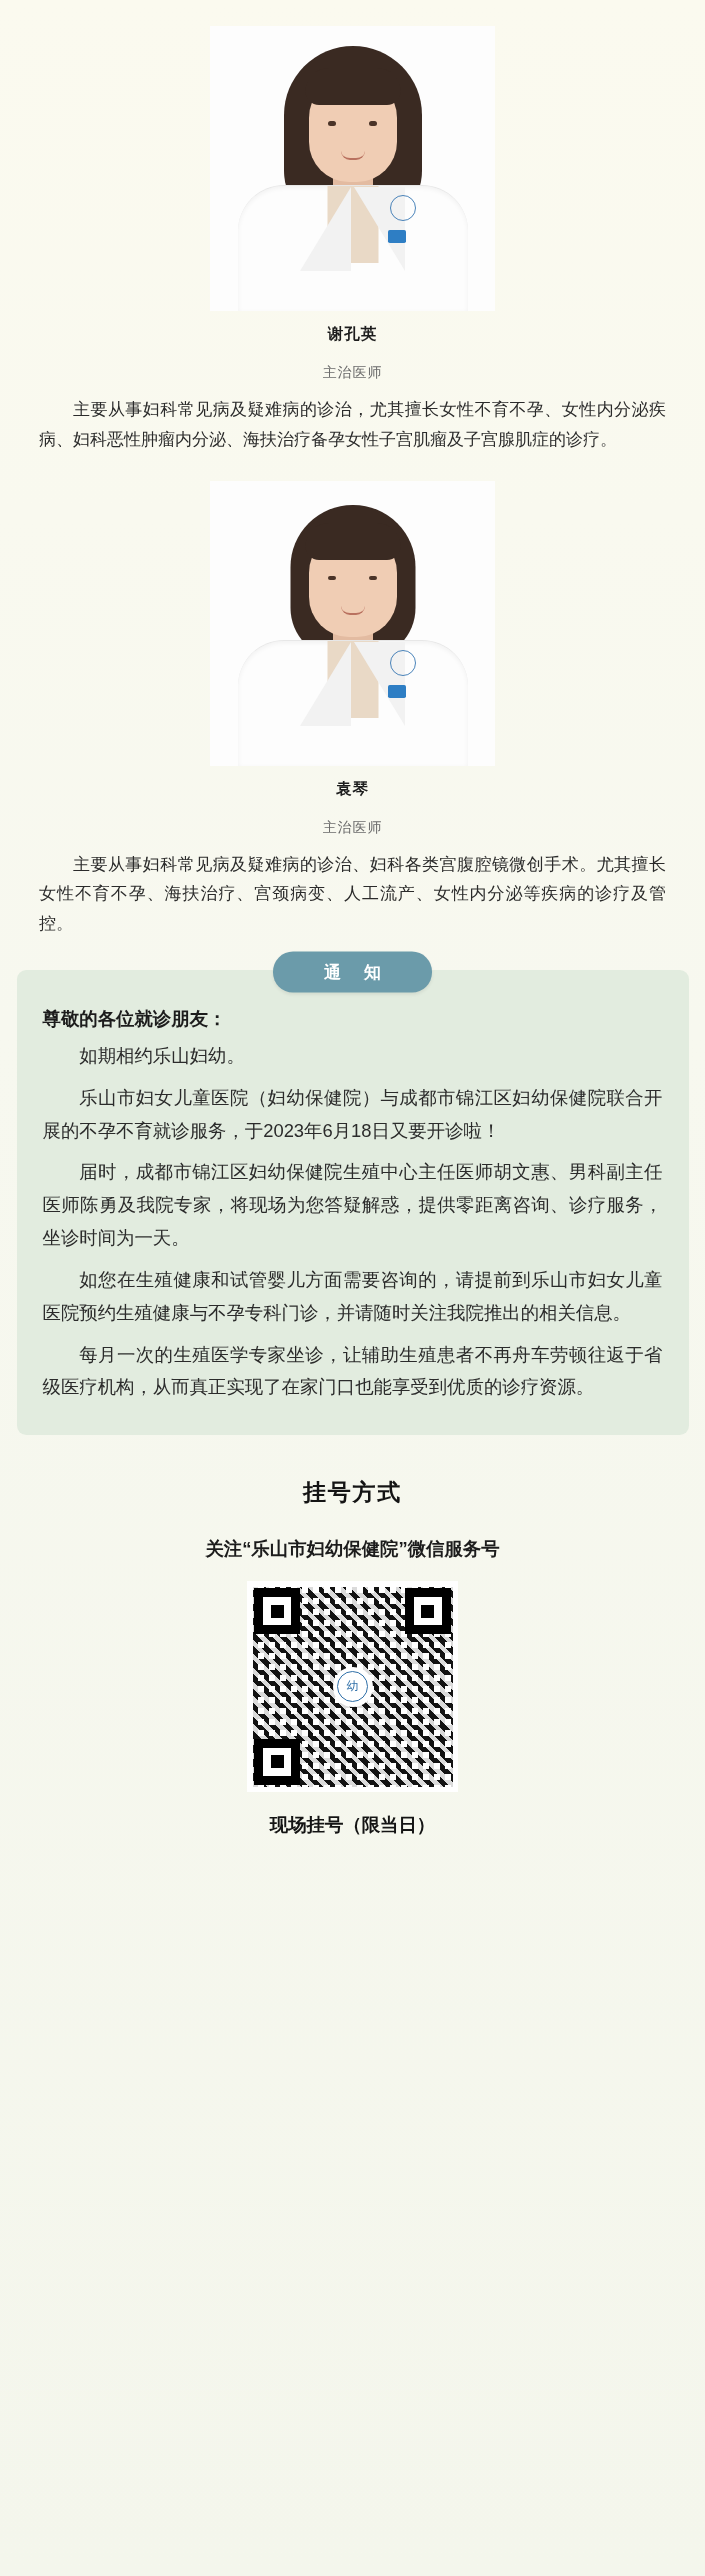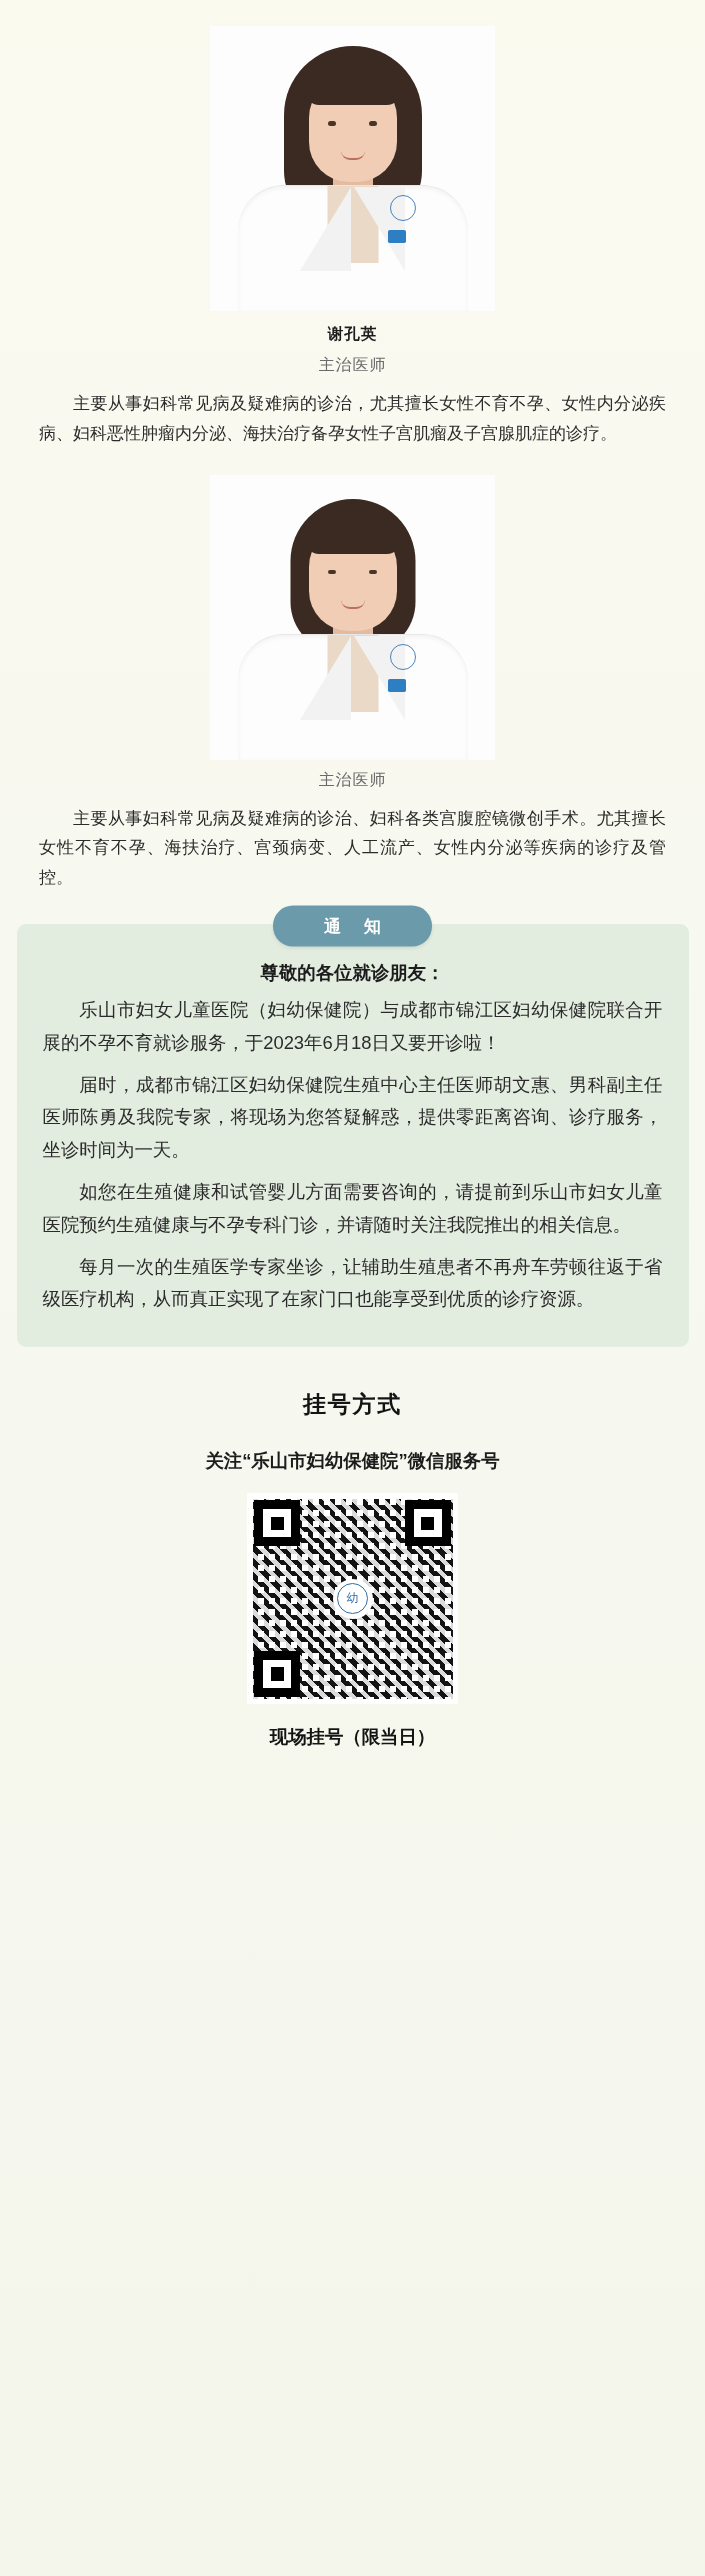--- a/index.html
+++ b/index.html
@@ -184,23 +184,23 @@
   .doctor-name {
     text-align: center;
     font-size: 15.6px;
     font-weight: bold;
     color: #1d1d1d;
     margin-top: 13px;
     letter-spacing: 0.9px;
   }
   .doctor-title {
     text-align: center;
-    font-size: 16px;
+    font-size: 14px;
     color: #6b6b6b;
-    margin-top: 10px;
+    margin-top: 19px;
     letter-spacing: 0.9px;
   }
   .doctor-desc {
     margin: 13px 39px 0 39px;
     font-size: 17px;
     line-height: 1.75;
     color: #2b2b2b;
     text-align: justify;
     text-indent: 2em;
   }
@@ -228,21 +228,20 @@
     font-weight: bold;
     padding: 9.2px 42px;
     border-radius: 20px;
     box-shadow: 0 1.8px 3.7px rgba(0,0,0,0.08);
   }
   .notice-salutation {
     margin: -5.5px 26px 1px 26px;
     font-size: 18.4px;
     font-weight: bold;
     color: #1c1c1c;
-    text-align: center;
   }
   .notice-p {
     margin: 9.2px 26px 0 26px;
     font-size: 18.4px;
     line-height: 1.78;
     color: #2b2b2b;
     text-align: justify;
     text-indent: 2em;
   }
 
@@ -380,29 +379,31 @@
         <div class="p-eye r"></div>
         <div class="p-mouth"></div>
         <div class="p-coat"></div>
         <div class="p-inner"></div>
         <div class="p-collar-l"></div>
         <div class="p-collar-r"></div>
         <div class="p-logo"></div>
         <div class="p-badge"></div>
       </div>
     </div>
+    <div class="doctor-name">袁琴</div>
     <div class="doctor-title">主治医师</div>
     <div class="doctor-desc">主要从事妇科常见病及疑难病的诊治、妇科各类宫腹腔镜微创手术。尤其擅长女性不育不孕、海扶治疗、宫颈病变、人工流产、女性内分泌等疾病的诊疗及管控。</div>
   </div>
 
   <div class="notice-card">
     <div class="notice-header">
       <div class="notice-tab">通 知</div>
     </div>
     <div class="notice-salutation">尊敬的各位就诊朋友：</div>
+    <p class="notice-p">如期相约乐山妇幼。</p>
     <p class="notice-p">乐山市妇女儿童医院（妇幼保健院）与成都市锦江区妇幼保健院联合开展的不孕不育就诊服务，于2023年6月18日又要开诊啦！</p>
     <p class="notice-p">届时，成都市锦江区妇幼保健院生殖中心主任医师胡文惠、男科副主任医师陈勇及我院专家，将现场为您答疑解惑，提供零距离咨询、诊疗服务，坐诊时间为一天。</p>
     <p class="notice-p">如您在生殖健康和试管婴儿方面需要咨询的，请提前到乐山市妇女儿童医院预约生殖健康与不孕专科门诊，并请随时关注我院推出的相关信息。</p>
     <p class="notice-p">每月一次的生殖医学专家坐诊，让辅助生殖患者不再舟车劳顿往返于省级医疗机构，从而真正实现了在家门口也能享受到优质的诊疗资源。</p>
   </div>
 
   <div class="reg-section">
     <div class="reg-title">挂号方式</div>
     <div class="reg-sub">关注“乐山市妇幼保健院”微信服务号</div>
     <div class="qr-wrap">

